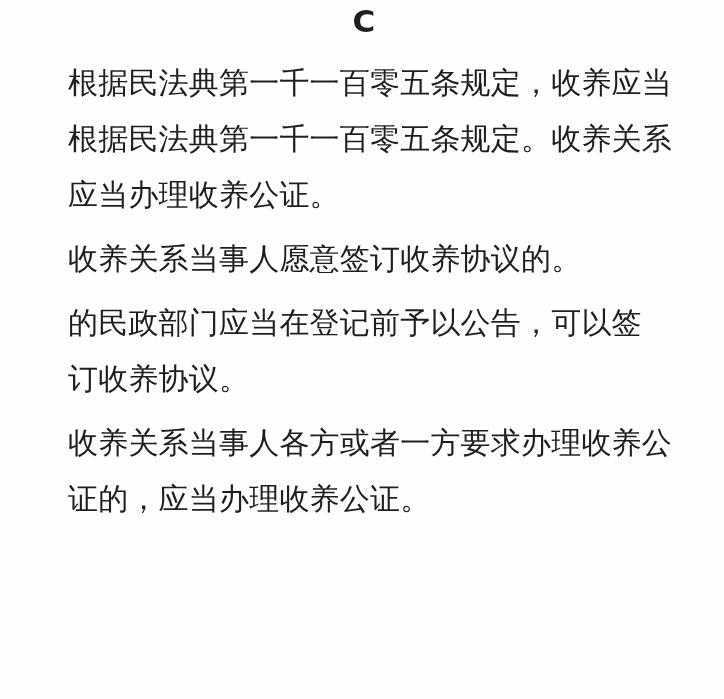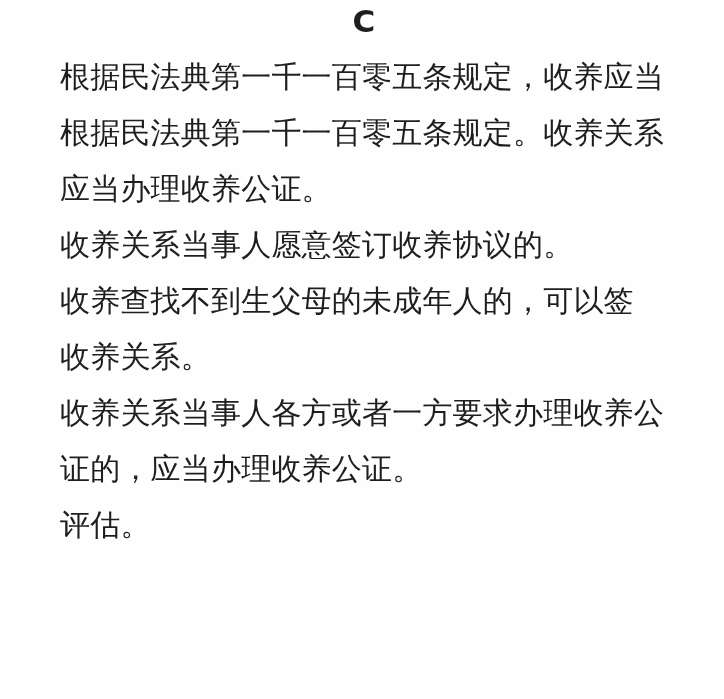--- a/index.html
+++ b/index.html
@@ -23,21 +23,22 @@
     line-height: 56px;
   }
   .answer-title {
     text-align: center;
     font-weight: 700;
     font-size: 31px;
     line-height: 56px;
     letter-spacing: 0;
   }
   .paragraph {
-    margin: 0;
+    margin: 8px;
+    font-family: Liberation Mono, monospace;
   }
   .text-line {
     white-space: nowrap;
     letter-spacing: 0.2px;
   }
 </style>
 </head>
 <body>
 
 <div class="page">
@@ -49,27 +50,26 @@
       <div class="text-line">根据民法典第一千一百零五条规定，收养应当</div>
       <div class="text-line">根据民法典第一千一百零五条规定。收养关系</div>
       <div class="text-line">应当办理收养公证。</div>
     </div>
 
     <div class="paragraph">
       <div class="text-line">收养关系当事人愿意签订收养协议的。</div>
     </div>
 
     <div class="paragraph">
-      <div class="text-line">收养查找不到生父母的未成年人的，可以签</div>
-      <div class="text-line">收养关系。</div>
+      <div class="text-line">的民政部门应当在登记前予以公告，可以签</div>
+      <div class="text-line">订收养协议。</div>
     </div>
 
     <div class="paragraph">
       <div class="text-line">收养关系当事人各方或者一方要求办理收养公</div>
       <div class="text-line">证的，应当办理收养公证。</div>
     </div>
 
     <div class="paragraph">
-      <div class="text-line">评估。</div>
     </div>
 
   </div>
 </div>
 
 </body></html>

